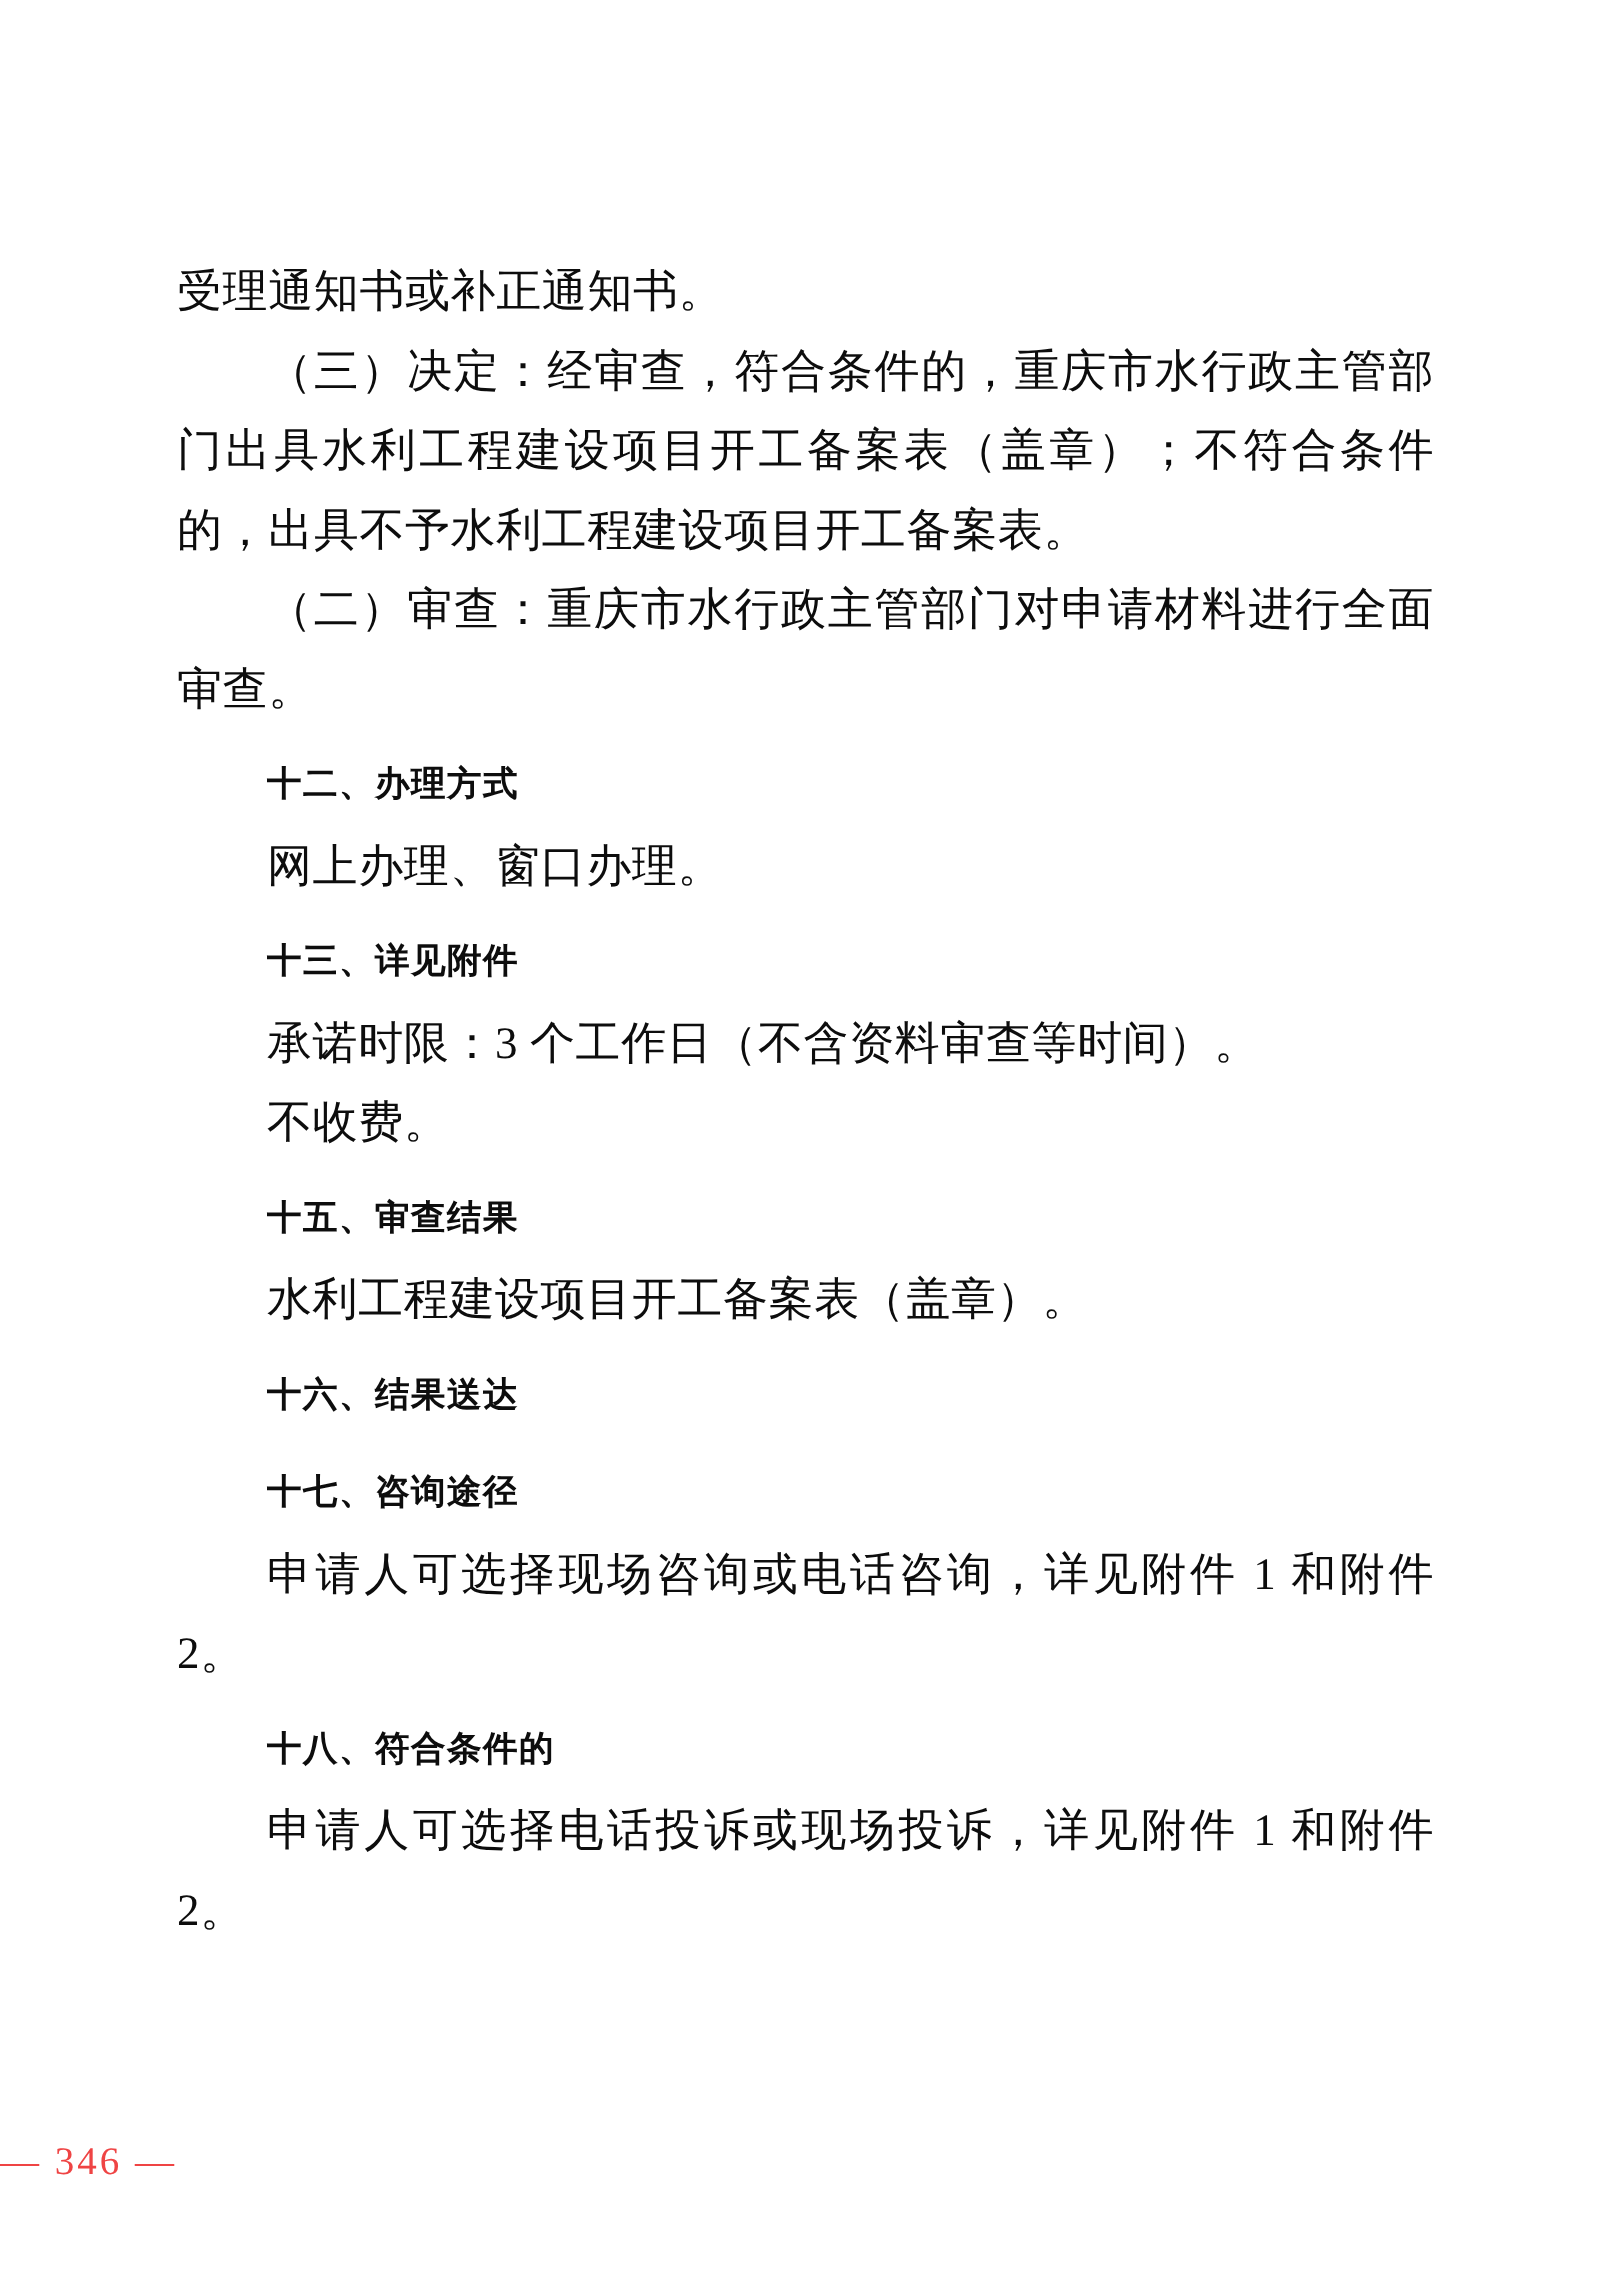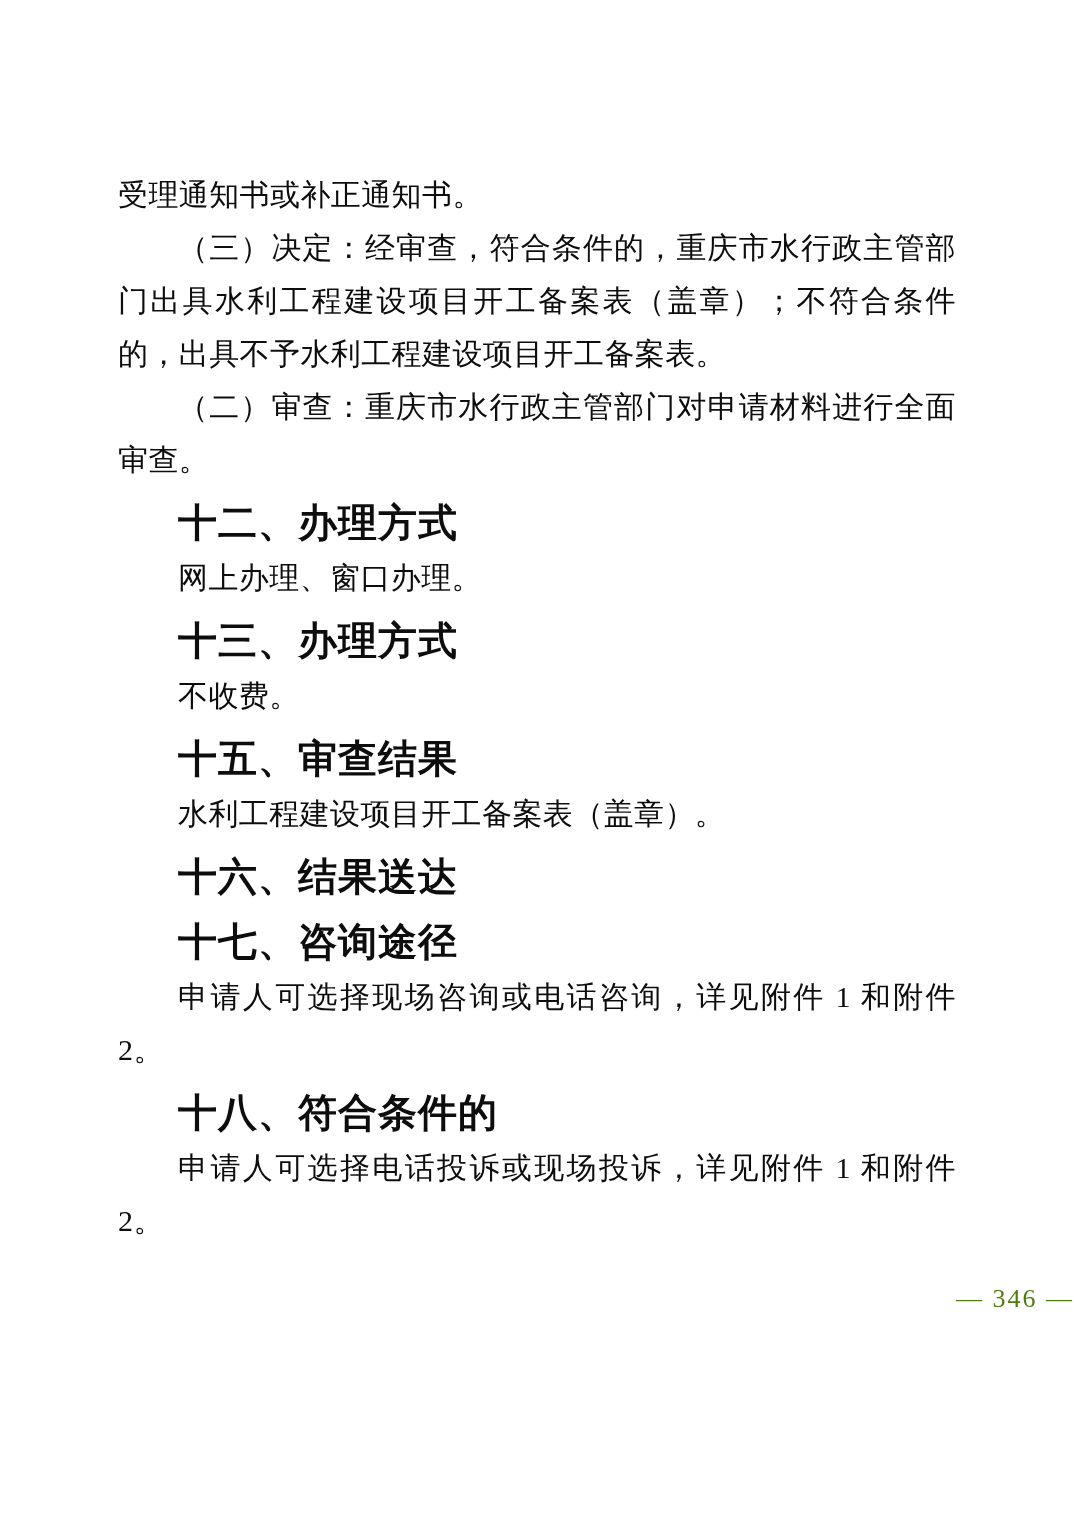--- a/index.html
+++ b/index.html
@@ -40,40 +40,40 @@
   }
   .body-text {
     text-indent: 0;
   }
   .indent {
     text-indent: 60px;
   }
   .heading {
     font-family: "DejaVu Sans", "Liberation Sans", sans-serif;
     font-weight: bold;
-    font-size: 39px;
+    font-size: 23px;
     line-height: 56px;
     margin-top: 9px;
     text-indent: 60px;
     letter-spacing: 1px;
   }
   .after-heading {
     text-indent: 60px;
     margin-top: 0px;
   }
   .footer {
     position: absolute;
     left: 0;
-    top: 1284px;
+    top: 1426px;
     width: 1074px;
-    text-align: right;
+    text-align: left;
     font-size: 26px;
     font-family: "Liberation Serif", "DejaVu Serif", serif;
     letter-spacing: 2px;
-    color: #4d7c0f;
+    color: #ef4444;
   }
   .pgnum-wrap {
     display: inline-block;
     padding-left: 0px;
   }
 </style>
 </head>
 <body>
 
 <div class="page">
@@ -81,21 +81,22 @@
 
     <p class="body-text">受理通知书或补正通知书。</p>
 
     <p class="indent">（三）决定：经审查，符合条件的，重庆市水行政主管部门出具水利工程建设项目开工备案表（盖章）；不符合条件的，出具不予水利工程建设项目开工备案表。</p>
 
     <p class="indent">（二）审查：重庆市水行政主管部门对申请材料进行全面审查。</p>
 
     <p class="heading">十二、办理方式</p>
     <p class="after-heading">网上办理、窗口办理。</p>
 
-    <p class="heading">十三、办理方式</p>
+    <p class="heading">十三、详见附件</p>
+    <p class="after-heading">承诺时限：3 个工作日（不含资料审查等时间）。</p>
 
     <p class="after-heading">不收费。</p>
 
     <p class="heading">十五、审查结果</p>
     <p class="after-heading">水利工程建设项目开工备案表（盖章）。</p>
 
     <p class="heading">十六、结果送达</p>
 
     <p class="heading">十七、咨询途径</p>
     <p class="after-heading">申请人可选择现场咨询或电话咨询，详见附件 1 和附件 2。</p>

